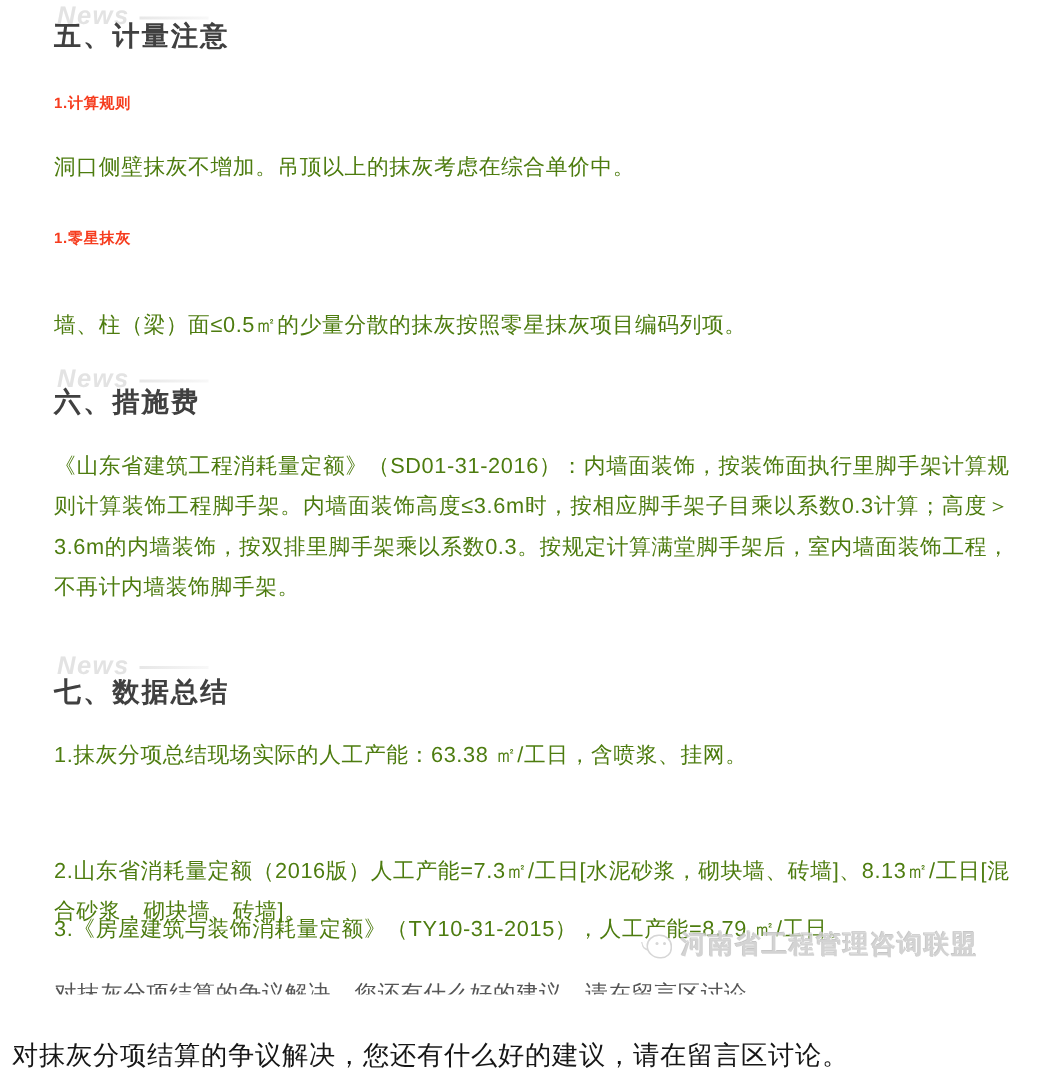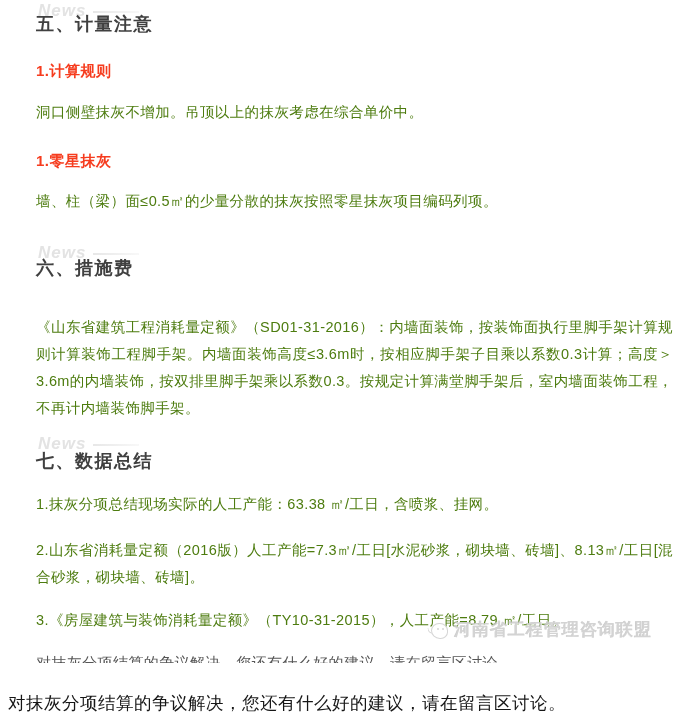--- a/index.html
+++ b/index.html
@@ -22,21 +22,21 @@
   }
   
   .sec-heading{
     position:absolute;left:36px;
     font-size:18px;font-weight:bold;color:#404040;
     letter-spacing:1.5px;white-space:nowrap;
   }
   
   .sub-red{
     position:absolute;left:36px;
-    font-size:15px;font-weight:bold;color:#f63c1e;
+    font-size:10px;font-weight:bold;color:#f63c1e;
     letter-spacing:0.5px;white-space:nowrap;
   }
   
   .para{
     position:absolute;left:36px;width:637px;
     font-size:14.5px;color:#4d7c0f;
     line-height:27px;letter-spacing:0.4px;
     text-align:justify;
   }
   
@@ -88,30 +88,30 @@
 </head>
 <body>
 
 <div class="news-wm" style="top:1px">News</div>
 <div class="sec-heading" style="top:12px">五、计量注意</div>
 
 <div class="sub-red" style="top:62px">1.计算规则</div>
 <div class="para" style="top:99px">洞口侧壁抹灰不增加。吊顶以上的抹灰考虑在综合单价中。</div>
 
 <div class="sub-red" style="top:152px">1.零星抹灰</div>
-<div class="para" style="top:188px">墙、柱（梁）面≤0.5㎡的少量分散的抹灰按照零星抹灰项目编码列项。</div>
+<div class="para" style="top:204px">墙、柱（梁）面≤0.5㎡的少量分散的抹灰按照零星抹灰项目编码列项。</div>
 
 <div class="news-wm" style="top:243px">News</div>
 <div class="sec-heading" style="top:256px">六、措施费</div>
-<div class="para" style="top:314px">《山东省建筑工程消耗量定额》（SD01-31-2016）：内墙面装饰，按装饰面执行里脚手架计算规则计算装饰工程脚手架。内墙面装饰高度≤3.6m时，按相应脚手架子目乘以系数0.3计算；高度＞3.6m的内墙装饰，按双排里脚手架乘以系数0.3。按规定计算满堂脚手架后，室内墙面装饰工程，不再计内墙装饰脚手架。</div>
+<div class="para" style="top:298px">《山东省建筑工程消耗量定额》（SD01-31-2016）：内墙面装饰，按装饰面执行里脚手架计算规则计算装饰工程脚手架。内墙面装饰高度≤3.6m时，按相应脚手架子目乘以系数0.3计算；高度＞3.6m的内墙装饰，按双排里脚手架乘以系数0.3。按规定计算满堂脚手架后，室内墙面装饰工程，不再计内墙装饰脚手架。</div>
 
 <div class="news-wm" style="top:434px">News</div>
 <div class="sec-heading" style="top:449px">七、数据总结</div>
 <div class="para" style="top:491px">1.抹灰分项总结现场实际的人工产能：63.38 ㎡/工日，含喷浆、挂网。</div>
-<div class="para" style="top:537px">2.山东省消耗量定额（2016版）人工产能=7.3㎡/工日[水泥砂浆，砌块墙、砖墙]、8.13㎡/工日[混合砂浆，砌块墙、砖墙]。</div>
+<div class="para" style="top:568px">2.山东省消耗量定额（2016版）人工产能=7.3㎡/工日[水泥砂浆，砌块墙、砖墙]、8.13㎡/工日[混合砂浆，砌块墙、砖墙]。</div>
 <div class="para" style="top:607px">3.《房屋建筑与装饰消耗量定额》（TY10-31-2015），人工产能=8.79 ㎡/工日。</div>
 
 <div class="brand-wm">
   <span class="brand-logo">
     <span class="tail"></span>
     <span class="head"></span>
     <span class="eye1"></span>
     <span class="eye2"></span>
   </span>
   <span class="brand-text">河南省工程管理咨询联盟</span>

